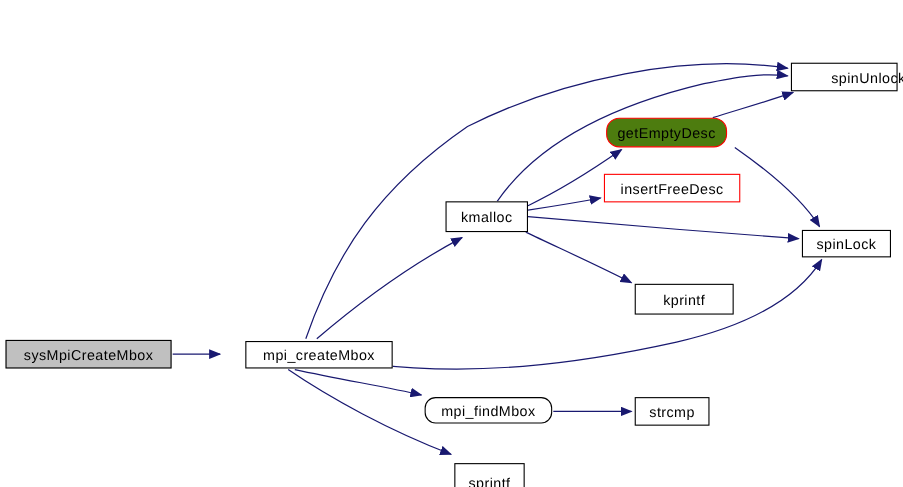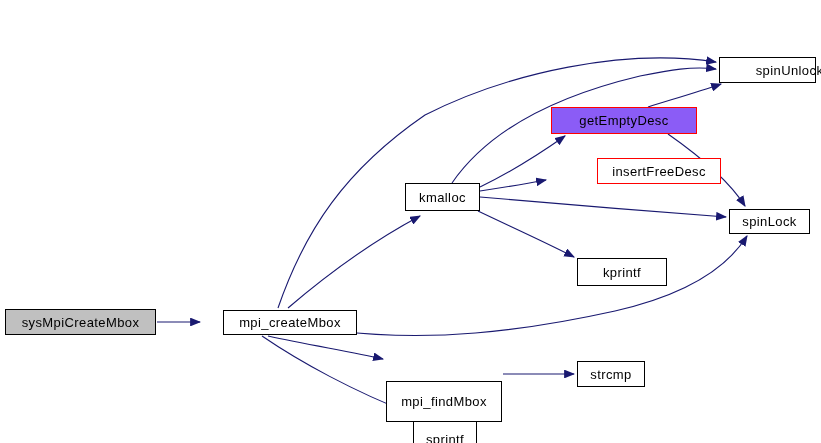--- a/index.html
+++ b/index.html
@@ -63,22 +63,22 @@
       <path d="M480,197 C560,204 645,211 726,217" fill="none" stroke="#191970" stroke-width="1.1" marker-end="url(#arw)"></path>
       <path d="M478,211 C505,224 545,242 574,257" fill="none" stroke="#191970" stroke-width="1.1" marker-end="url(#arw)"></path>
       <path d="M648,107 C670,100 695,93 721,84" fill="none" stroke="#191970" stroke-width="1.1" marker-end="url(#arw)"></path>
       <path d="M668,134 C698,155 728,179 745,206" fill="none" stroke="#191970" stroke-width="1.1" marker-end="url(#arw)"></path>
       <path d="M503,374 L574,374" fill="none" stroke="#191970" stroke-width="1.1" marker-end="url(#arw)"></path>
     </svg>
   <div id="nodes-layer">
       <div class="node current" style="left: 5px; top: 309px; width: 151px; height: 26px; background: rgb(192, 192, 192); border-color: rgb(0, 0, 0);">sysMpiCreateMbox</div>
       <div class="node" style="left: 203px; top: 310px; width: 134px; height: 25px; background: rgb(255, 255, 255); border-color: rgb(0, 0, 0); margin-left: 20px;">mpi_createMbox</div>
       <div class="node" style="left: 405px; top: 183px; width: 75px; height: 28px; background: rgb(255, 255, 255); border-color: rgb(0, 0, 0);">kmalloc</div>
-      <div class="node" style="left: 551px; top: 107px; width: 146px; height: 27px; background: #8b5cf6; border-color: rgb(255, 0, 0);">getEmptyDesc</div>
-      <div class="node" style="left: 549px; top: 158px; width: 124px; height: 26px; background: rgb(255, 255, 255); border-color: rgb(255, 0, 0); margin-left: 48px;">insertFreeDesc</div>
+      <div class="node" style="left: 551px; top: 107px; width: 110px; height: 27px; background: #4d7c0f; border-color: rgb(255, 0, 0); border-radius: 12px;">getEmptyDesc</div>
+      <div class="node" style="left: 549px; top: 158px; width: 124px; height: 26px; background: rgb(255, 255, 255); border-color: rgb(255, 0, 0);">insertFreeDesc</div>
       <div class="node" style="left: 719px; top: 57px; width: 97px; height: 26px; background: rgb(255, 255, 255); border-color: rgb(0, 0, 0); padding-left: 44px;">spinUnlock</div>
       <div class="node" style="left: 729px; top: 209px; width: 81px; height: 25px; background: rgb(255, 255, 255); border-color: rgb(0, 0, 0);">spinLock</div>
       <div class="node" style="left: 577px; top: 258px; width: 90px; height: 28px; background: rgb(255, 255, 255); border-color: rgb(0, 0, 0);">kprintf</div>
-      <div class="node" style="left: 386px; top: 381px; width: 116px; height: 41px; background: rgb(255, 255, 255); border-color: rgb(0, 0, 0);">mpi_findMbox</div>
+      <div class="node" style="left: 386px; top: 361px; width: 116px; height: 24px; background: rgb(255, 255, 255); border-color: rgb(0, 0, 0); border-radius: 10px;">mpi_findMbox</div>
       <div class="node" style="left: 577px; top: 361px; width: 68px; height: 26px; background: rgb(255, 255, 255); border-color: rgb(0, 0, 0);">strcmp</div>
       <div class="node" style="left: 413px; top: 421px; width: 64px; height: 37px; background: rgb(255, 255, 255); border-color: rgb(0, 0, 0);">sprintf</div>
     </div>
 </div>
 
 </body></html>

